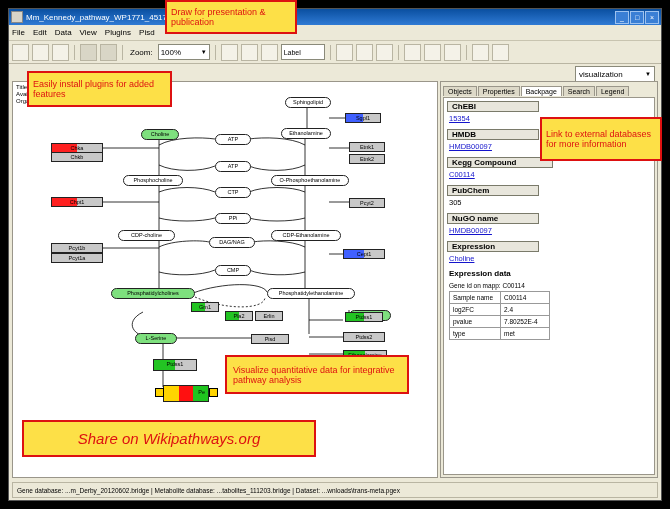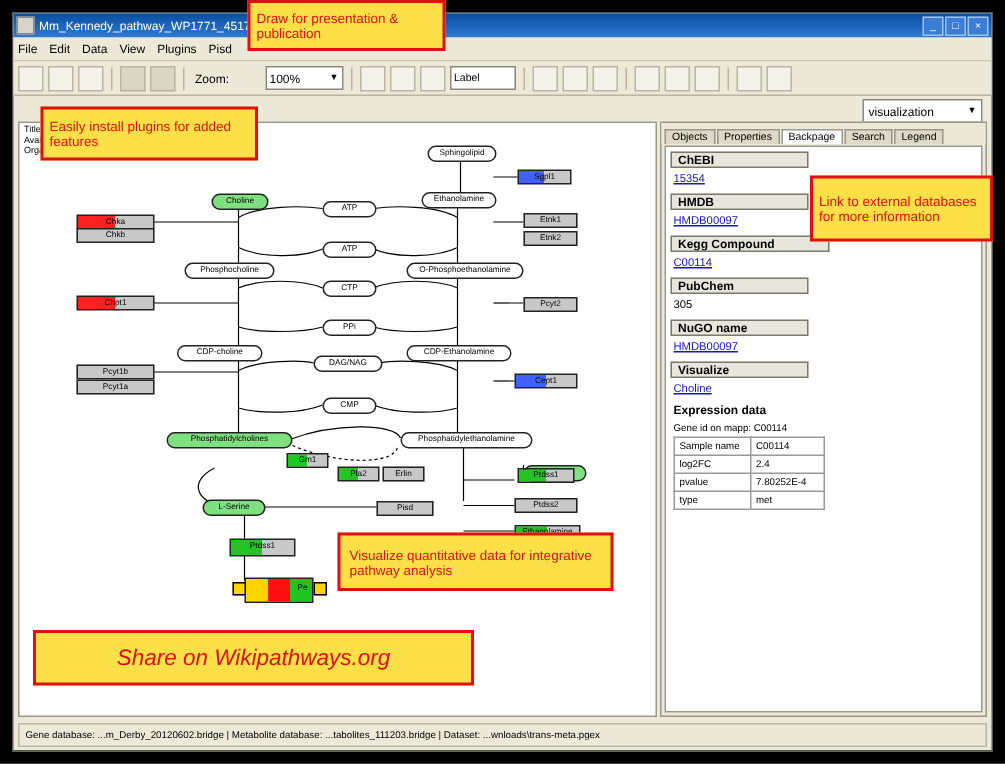--- a/index.html
+++ b/index.html
@@ -16,21 +16,21 @@
   
   .menubar{height:15px;background:#ece9d8;border-bottom:1px solid #c8c4b0;display:flex;align-items:center;padding-left:3px;}
   .menubar span{font-size:8px;color:#000;margin-right:8px;}
 
   
   .toolbar{height:22px;background:#ece9d8;display:flex;align-items:center;padding:0 3px;gap:3px;border-bottom:1px solid #b9b5a2;}
   .tb-btn{width:15px;height:15px;border:1px solid #b9b5a2;background:#f4f2e8;position:relative;}
   .tb-btn.g{background:#d9d6c6;}
   .tb-sep{width:1px;height:15px;background:#b9b5a2;margin:0 2px;}
   .zoomlab{font-size:8px;margin:0 2px;}
-  .zoomsel{width:48px;height:14px;font-size:8px;border:1px solid #8a8a7a;background:#fff;display:flex;align-items:center;padding-left:2px;margin-left:19px;}
+  .zoomsel{width:48px;height:14px;font-size:8px;border:1px solid #8a8a7a;background:#fff;display:flex;align-items:center;padding-left:2px;}
   .zoomsel .car{margin-left:auto;font-size:6px;padding-right:2px;}
   .lab-sel{width:40px;height:14px;font-size:7px;border:1px solid #8a8a7a;background:#fff;display:flex;align-items:center;padding-left:2px;}
   .vis-sel{position:absolute;right:6px;top:57px;width:75px;height:14px;font-size:8px;border:1px solid #8a8a7a;background:#fff;display:flex;align-items:center;padding-left:3px;}
   .vis-sel .car{margin-left:auto;font-size:6px;padding-right:3px;}
 
   
   .main{position:absolute;left:0;top:70px;right:0;bottom:20px;}
   .canvas{position:absolute;left:3px;top:2px;width:424px;bottom:2px;background:#fff;border:1px solid #9a968a;overflow:hidden;}
   .canvas .meta{position:absolute;left:3px;top:2px;font-size:6px;color:#000;line-height:7px;}
 
@@ -253,21 +253,21 @@
 
         <div class="sect" style="width:96px;">Kegg Compound</div>
         <a class="lnk" href="#">C00114</a>
 
         <div class="sect">PubChem</div>
         <div class="plain">305</div>
 
         <div class="sect">NuGO name</div>
         <a class="lnk" href="#">HMDB00097</a>
 
-        <div class="sect">Visualize</div>
+        <div class="sect">Expression</div>
         <a class="lnk" href="#">Choline</a>
 
         <div class="exph">Expression data</div>
         <div class="geneid">Gene id on mapp: C00114</div>
 
         <table class="dt">
           <tbody>
               <tr>
             <td class="c1">Sample name</td>
             <td class="c2">C00114</td>

